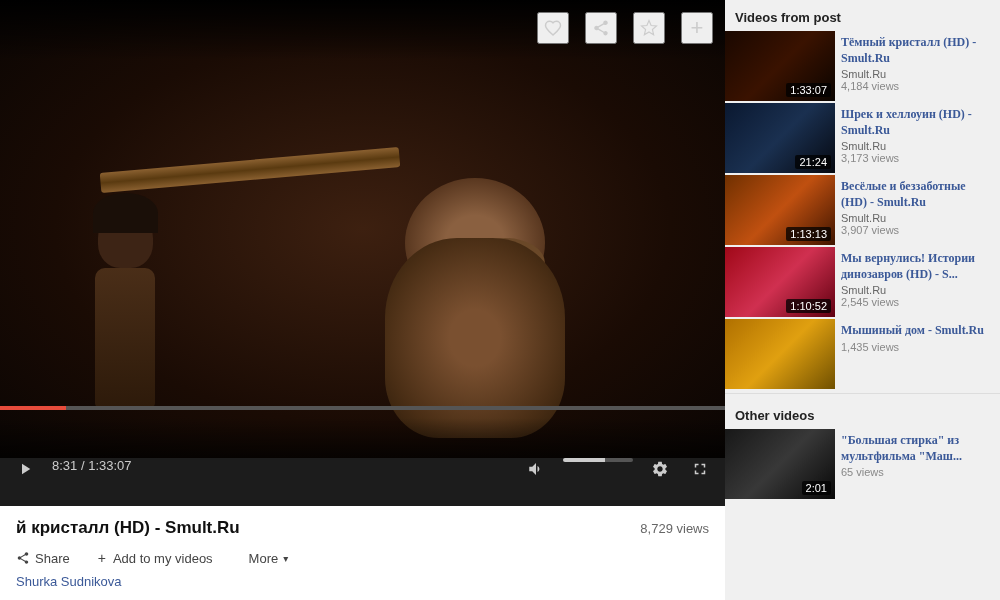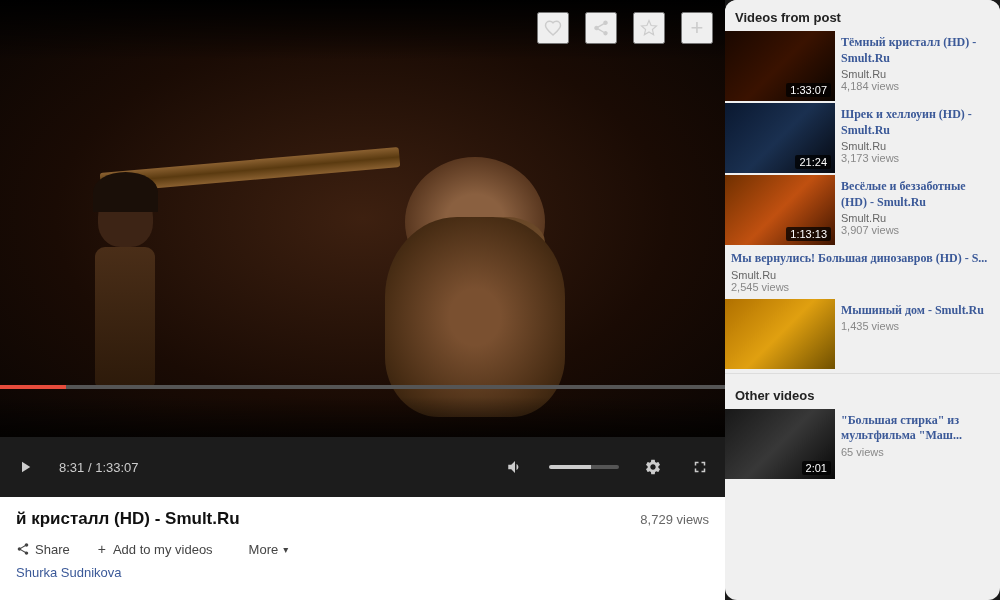--- a/index.html
+++ b/index.html
@@ -142,26 +142,26 @@
       display: flex;
       align-items: center;
       justify-content: center;
       cursor: pointer;
       color: #ddd;
       font-size: 18px;
     }
 
     
     .controls-bar {
-      height: 60px;
+      height: 48px;
       background: #1c1c1c;
       display: flex;
-      align-items: center;
+      align-items: flex-start;
       padding: 0 12px;
-      gap: 21px;
+      gap: 14px;
     }
 
     .progress-bar-container {
       position: absolute;
       bottom: 48px;
       left: 0; right: 0;
       height: 4px;
       background: #555;
       cursor: pointer;
     }
@@ -194,21 +194,21 @@
       border-radius: 2px;
       cursor: pointer;
     }
 
     .spacer { flex: 1; }
 
     
     .video-info {
       background: #fff;
       color: #222;
-      padding: 12px 16px 20px;
+      padding: 12px 16px 11px;
     }
 
     .video-title-row {
       display: flex;
       align-items: center;
       justify-content: space-between;
     }
 
     .video-title {
       font-size: 17px;
@@ -259,21 +259,20 @@
       cursor: pointer;
       padding-top: 4px;
     }
 
     
     .sidebar {
       width: 275px;
       background: #f0f0f0;
       overflow-y: auto;
       flex-shrink: 0;
-      border-radius: 12px;
     }
 
     .sidebar-section-title {
       font-size: 13px;
       font-weight: bold;
       color: #222;
       padding: 10px 10px 6px;
       background: #f0f0f0;
     }
 
@@ -494,22 +493,26 @@
           <div class="thumb-bg" style="background: linear-gradient(135deg, rgb(112, 48, 0) 0%, rgb(192, 80, 16) 50%, rgb(64, 21, 0) 100%);"></div>
           <span class="thumb-duration">1:13:13</span>
         </div>
         <div class="video-item-info">
           <div class="item-title">Весёлые и беззаботные (HD) - Smult.Ru</div>
           <div class="item-channel">Smult.Ru</div>
           <div class="item-views">3,907 views</div>
         </div>
       </div>
       <div class="video-item">
+        <div class="thumb-container">
+          <div class="thumb-bg" style="background: linear-gradient(135deg, rgb(160, 8, 24) 0%, rgb(208, 48, 80) 50%, rgb(96, 0, 16) 100%);"></div>
+          <span class="thumb-duration">1:10:52</span>
+        </div>
         <div class="video-item-info">
-          <div class="item-title">Мы вернулись! Большая динозавров (HD) - S...</div>
+          <div class="item-title">Мы вернулись! Истории динозавров (HD) - S...</div>
           <div class="item-channel">Smult.Ru</div>
           <div class="item-views">2,545 views</div>
         </div>
       </div>
       <div class="video-item">
         <div class="thumb-container">
           <div class="thumb-bg" style="background: linear-gradient(135deg, rgb(176, 112, 0) 0%, rgb(224, 160, 16) 50%, rgb(112, 80, 0) 100%);"></div>
         </div>
         <div class="video-item-info">
           <div class="item-title">Мышиный дом - Smult.Ru</div>

